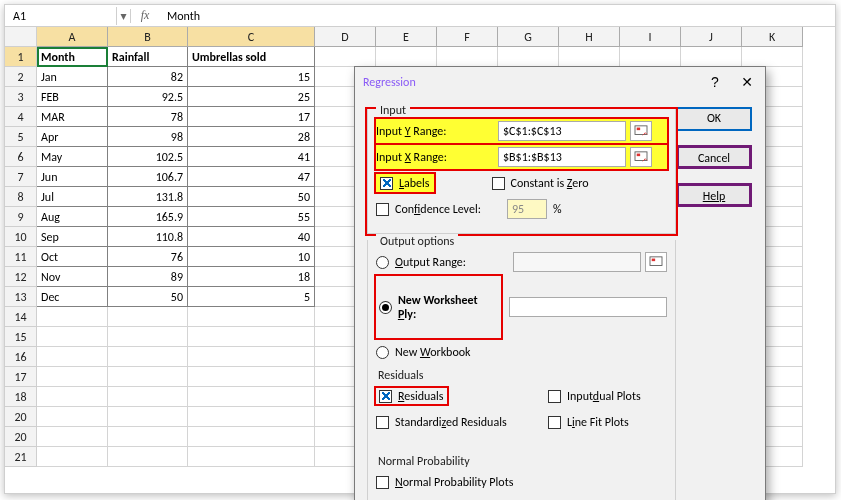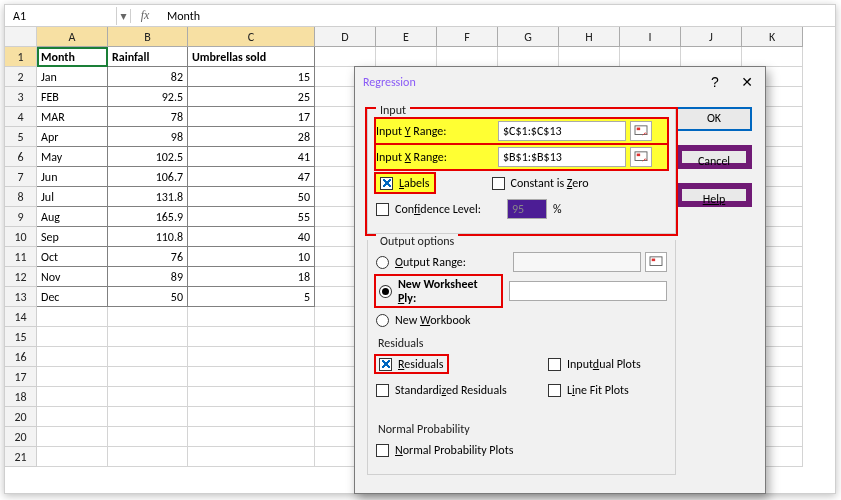--- a/index.html
+++ b/index.html
@@ -39,39 +39,39 @@
   
   .dialog { position:absolute; left:349px; top:61px; width:412px; background:#f1f1f1;
             border:1px solid #7a7a7a; box-shadow:3px 5px 10px rgba(0,0,0,.35); }
   .tbar { display:flex; align-items:center; height:30px; padding:0 8px; }
   .ttl { flex:1; color:#8b5cf6; }
   .tbtn { width:20px; height:20px; text-align:center; line-height:20px; font-family:Arial,sans-serif; margin-left:12px; font-size:14px; }
   .dbody { display:flex; padding:4px 10px 12px 12px; }
   .dleft { flex:1; }
   .dright { width:80px; padding-top:6px; }
   .btn { display:block; width:76px; height:24px; line-height:20px; text-align:center; background:#e9e9e9;
-         border:6px solid #701a75; margin-bottom:14px; }
+         border:3px solid #701a75; margin-bottom:14px; }
   .btn.def { border:1px solid #0067c0; box-shadow:0 0 0 1px #0067c0 inset; }
   .grp-title { color:#222; margin:2px 0 2px 2px; }
   .grp { border:1px solid #d0d0d0; border-top:none; position:relative; padding:8px 8px 10px 8px; margin-bottom:6px; }
   .grp .gt { position:absolute; top:-8px; left:6px; background:#f1f1f1; padding:0 4px; }
   .line { display:flex; align-items:center; min-height:24px; margin:2px 0; }
   .ll { width:122px; }
   .inp { height:20px; background:#fff; border:1px solid #aaa; padding:0 4px; font-size:12px; display:flex; align-items:center; }
   .range { width:128px; }
   .ref { width:22px; height:20px; background:#fff; border:1px solid #aaa; margin-left:4px; display:flex; align-items:center; justify-content:center; }
   .ref svg { width:14px; height:12px; }
   .hl { background:#ffff33; outline:2px solid #e60000; outline-offset:0px; }
   .hl-only-red { outline:2px solid #e60000; outline-offset:0px; }
   .cb, .rb { width:13px; height:13px; border:1px solid #333; background:#fff; margin-right:6px; display:inline-flex; align-items:center; justify-content:center; }
   .rb { border-radius:50%; }
   .rb.checked:after { content:""; width:7px; height:7px; border-radius:50%; background:#000; }
   .cb.checked:after { content:""; width:8px; height:8px; background:linear-gradient(45deg,transparent 42%,#0067c0 42%,#0067c0 58%,transparent 58%),linear-gradient(-45deg,transparent 42%,#0067c0 42%,#0067c0 58%,transparent 58%); }
   .u { text-decoration:underline; text-underline-offset:1px; }
-  .small { width:40px; color:#888; background:#4c1d95; }
+  .small { width:40px; color:#888; background:#fef9c3; }
   .inp.wide { width:160px; }
 </style>
 </head>
 <body>
 
 <div class="frame">
 
   <div class="fbar">
     <div class="namebox">A1</div>
     <div class="nbarrow">▾</div>
@@ -453,21 +453,21 @@
             <span class="ll" style="width:118px"><span class="u">O</span><span>utput Range:</span></span>
             <div class="inp range" style="background:#f7f7f7"></div>
             <div class="ref">
                 <svg viewBox="0 0 16 14">
                   <rect x="1" y="1" width="14" height="10" fill="none" stroke="#555"></rect>
                   <rect x="3" y="3" width="4" height="3" fill="#d33"></rect>
                 </svg>
               </div>
           </div>
           <div class="line">
-            <span class="hl-only-red" style="display:inline-flex;align-items:center;padding:1px 3px;">
+            <span class="hl-only-red" style="display:inline-flex;align-items:center;padding:17px 3px;">
               <span class="rb checked"></span>
               <span style="font-weight:bold"><span>New Worksheet </span><span class="u">P</span><span>ly:</span></span>
             </span>
             <span style="width:8px"></span>
             <div class="inp wide"></div>
           </div>
           <div class="line">
             <span class="rb"></span>
             <span><span>New </span><span class="u">W</span><span>orkbook</span></span>
           </div>

